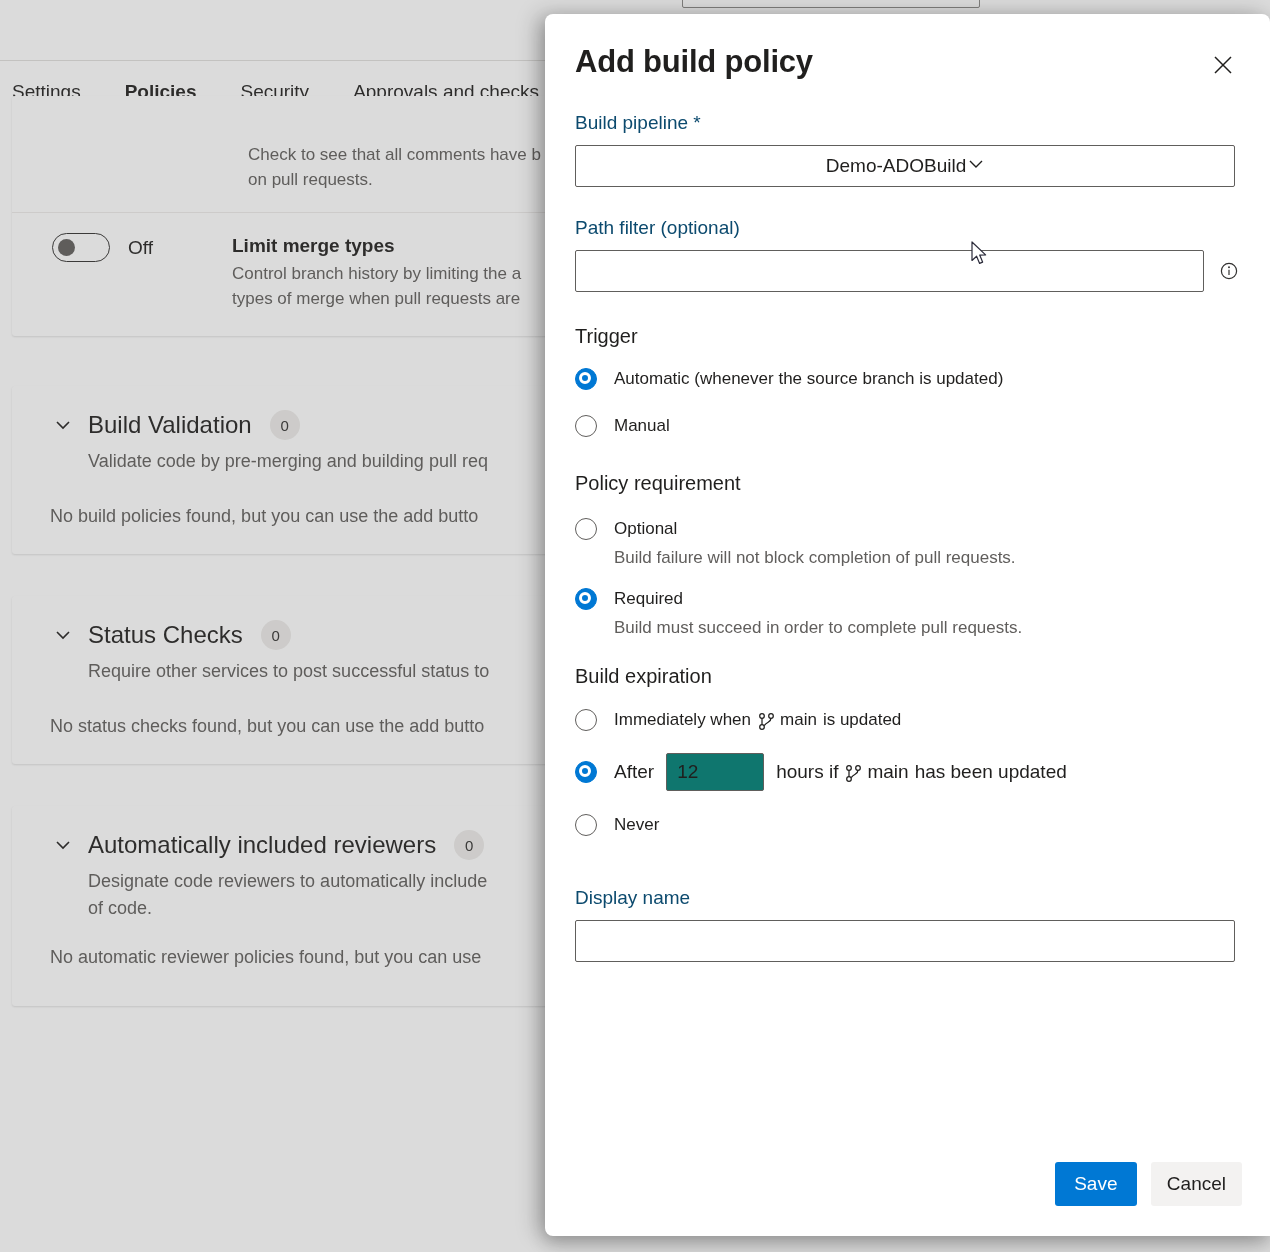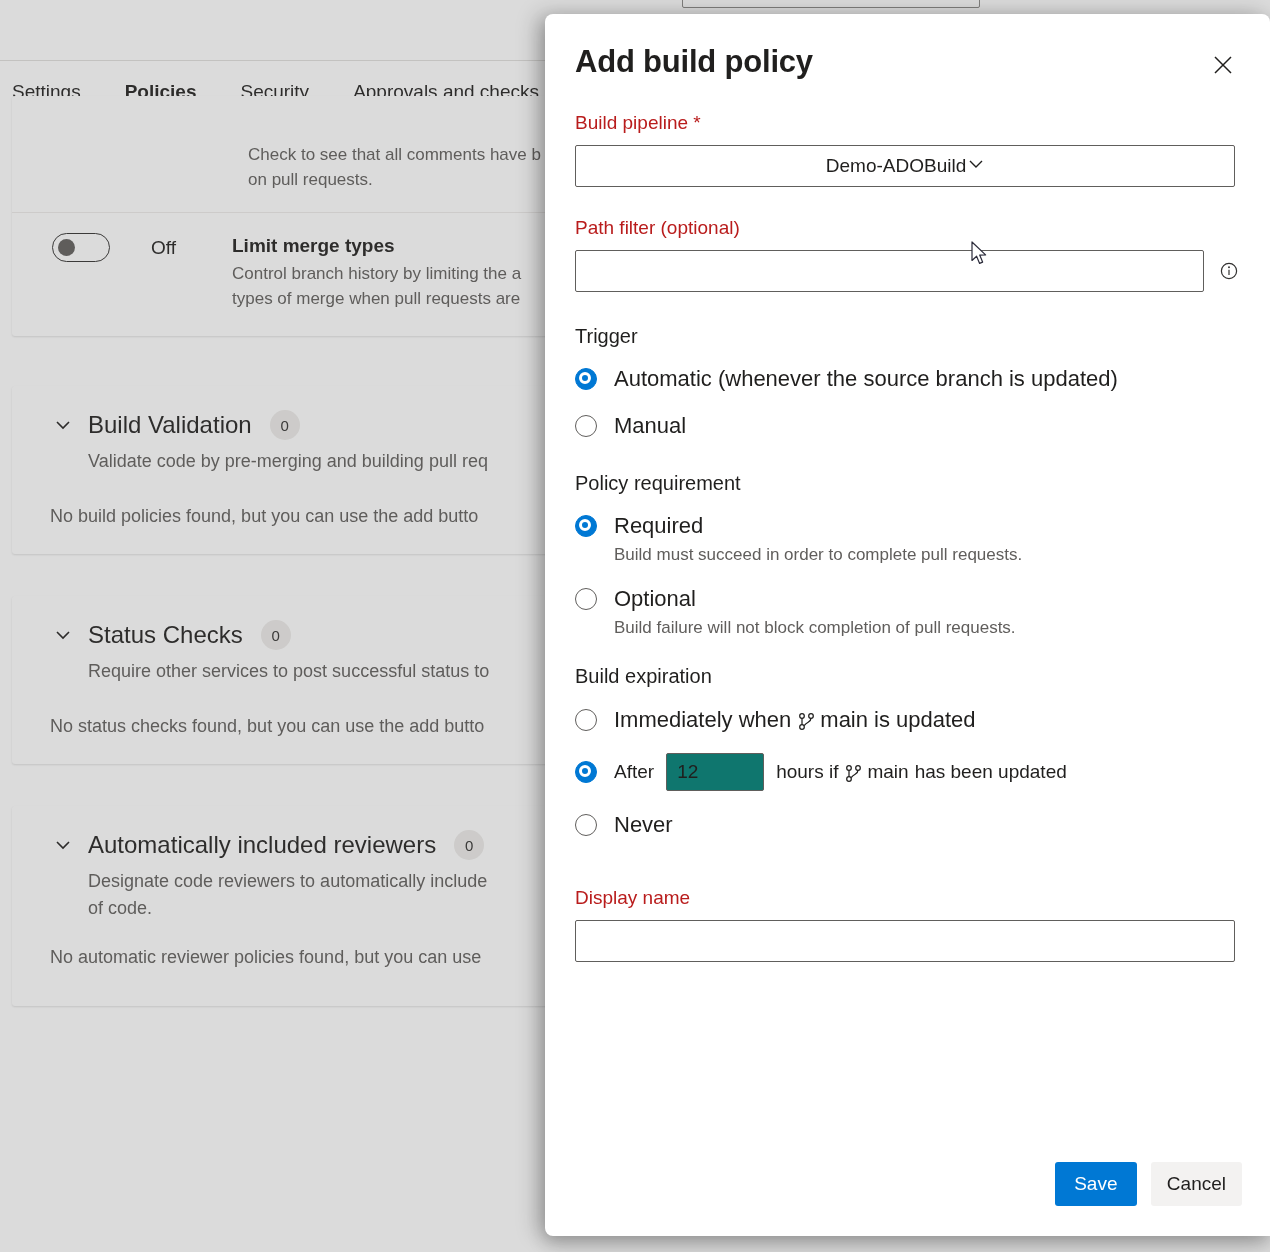--- a/index.html
+++ b/index.html
@@ -92,21 +92,20 @@
     display: flex;
     align-items: flex-start;
     padding: 20px 0 18px 0;
   }
   .toggle-wrap {
     width: 220px;
     display: flex;
     align-items: center;
     padding-left: 40px;
     flex-shrink: 0;
-    gap: 23px;
   }
   .toggle {
     width: 58px; height: 29px;
     border: 1px solid #323130;
     border-radius: 15px;
     background: transparent;
     position: relative;
     cursor: pointer;
     flex-shrink: 0;
   }
@@ -216,21 +215,21 @@
     background: transparent;
     border: none;
     padding: 0;
   }
 
   .panel-body {
     padding: 0 30px;
   }
   .field-label {
     font-size: 19px;
-    color: #b91c1c;
+    color: #0c4a6e;
     line-height: 26px;
     margin-top: 28px;
     margin-bottom: 9px;
   }
   .dropdown {
     width: 660px; height: 42px;
     border: 1px solid #605e5c;
     border-radius: 2px;
     background: #ffffff;
     display: flex;
@@ -295,21 +294,21 @@
     position: absolute;
     left: 3.2px; top: 3.2px;
     width: 12.2px; height: 12.2px;
     border-radius: 50%;
     border: 3.2px solid #ffffff;
     background: #0078d4;
     box-sizing: border-box;
   }
   .radio-body { margin-left: 17px; }
   .radio-label {
-    font-size: 22px;
+    font-size: 17px;
     color: #201f1e;
     line-height: 26px;
     display: flex;
     align-items: center;
     flex-wrap: wrap;
   }
   .radio-sub {
     font-size: 17px;
     color: #605e5c;
     line-height: 25px;
@@ -516,32 +515,32 @@
       </div>
     </div>
     <div class="radio-row" style="margin-top:21px;">
       <span class="radio"></span>
       <div class="radio-body">
         <div class="radio-label">Manual</div>
       </div>
     </div>
 
     <div class="group-label">Policy requirement</div>
+    <div class="radio-row" style="margin-top:19px;">
+      <span class="radio"></span>
+      <div class="radio-body">
+        <div class="radio-label">Optional</div>
+        <div class="radio-sub">Build failure will not block completion of pull requests.</div>
+      </div>
+    </div>
     <div class="radio-row">
       <span class="radio checked"></span>
       <div class="radio-body">
         <div class="radio-label">Required</div>
         <div class="radio-sub">Build must succeed in order to complete pull requests.</div>
-      </div>
-    </div>
-    <div class="radio-row" style="margin-top:19px;">
-      <span class="radio"></span>
-      <div class="radio-body">
-        <div class="radio-label">Optional</div>
-        <div class="radio-sub">Build failure will not block completion of pull requests.</div>
       </div>
     </div>
 
     <div class="group-label" style="margin-top:22px;">Build expiration</div>
 
     <div class="radio-row" style="margin-top:17px;">
       <span class="radio"></span>
       <div class="radio-body">
         <div class="radio-label">
           <span>Immediately when</span>

